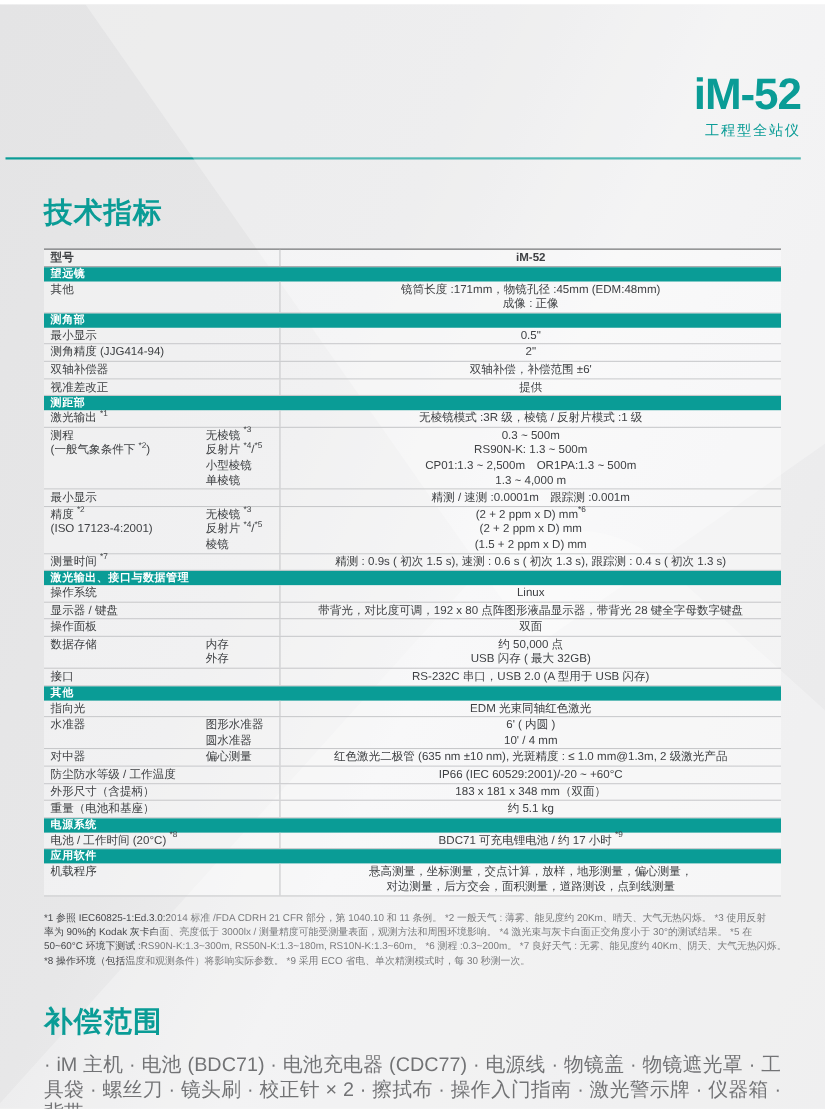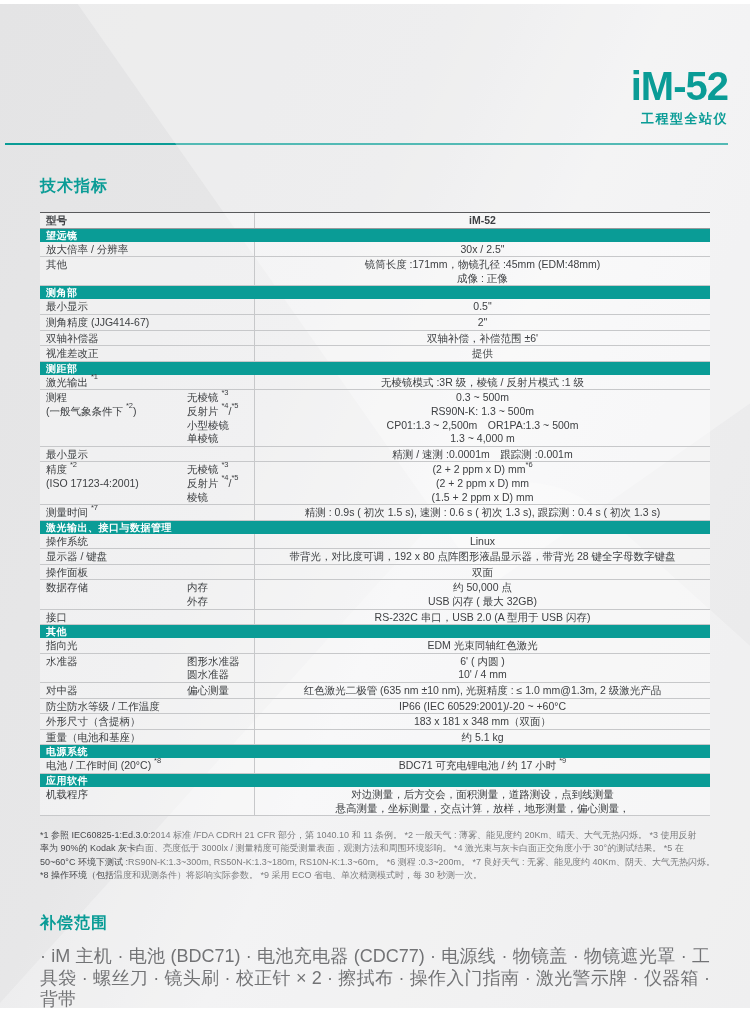--- a/index.html
+++ b/index.html
@@ -8,24 +8,24 @@
   .page { position:absolute; top:4px; left:0; width:750px; height:1004px;
     background:linear-gradient(115deg,#e4e4e5 0%,#e7e7e8 38%,#efeff0 55%,#e9e9ea 100%);
     overflow:hidden; color:var(--text,#3e4043); }
   .sweep-a { position:absolute; top:-420px; right:-320px; width:900px; height:820px;
     background:rgba(255,255,255,0.30); transform:rotate(-35deg); }
   .sweep-b { position:absolute; bottom:-540px; right:-260px; width:980px; height:900px;
     background:rgba(255,255,255,0.28); transform:rotate(-48deg); border-radius:120px; }
   .header { position:relative; padding:62px 22px 0 0; text-align:right; }
   .product-title { color:var(--accent,#0a9c96); font-size:40px; font-weight:bold;
     line-height:1; letter-spacing:-1px; }
-  .product-subtitle { color:var(--accent,#0a9c96); font-size:13px; font-weight:bold;
+  .product-subtitle { color:var(--accent,#0a9c96); font-size:13px; font-weight:normal;
     letter-spacing:1.5px; margin-top:4px;padding-left:39px; }
   .header-rule { height:2px; background:var(--accent,#0a9c96); margin:15px 22px 0 5px; }
-  .section-heading { color:var(--accent,#0a9c96); font-size:16px; font-weight:bold;
+  .section-heading { color:var(--accent,#0a9c96); font-size:26px; font-weight:bold;
     letter-spacing:1px; margin:31px 0 0 40px; position:relative; }
   .spec-table { position:relative; margin:15px 40px 0 40px; width:670px;
     border-top:1px solid var(--border-dark,#595a5c); font-size:10.5px; }
   .s-bar { background:var(--accent,#0a9c96); color:#fff; font-weight:bold;
     font-size:10px; height:13px; line-height:13px; padding-left:6px; letter-spacing:0.5px; }
   .s-row { display:flex; border-bottom:1px solid var(--border-light,#c7c8ca);
     background:rgba(255,255,255,0.42); }
   .s-row.model { border-bottom-color:#9a9b9d; font-weight:bold; }
   .s-left { width:214px; display:flex; padding:1px 0 0 0; }
   .s-main { padding-left:6px; flex:1; }
@@ -64,30 +64,20 @@
           </div>
         </div>
         <div class="s-right">
           <div class="ln">iM-52</div>
         </div>
       </div>
       <div class="s-bar">望远镜</div>
       <div class="s-row">
         <div class="s-left">
           <div class="s-main">
-            <div class="ln">放大倍率 / 分辨率</div>
-          </div>
-        </div>
-        <div class="s-right">
-          <div class="ln">30x / 2.5"</div>
-        </div>
-      </div>
-      <div class="s-row">
-        <div class="s-left">
-          <div class="s-main">
             <div class="ln">其他</div>
           </div>
         </div>
         <div class="s-right">
           <div class="ln">镜筒长度 :171mm，物镜孔径 :45mm (EDM:48mm)</div>
           <div class="ln">成像 : 正像</div>
         </div>
       </div>
       <div class="s-bar">测角部</div>
       <div class="s-row">
@@ -96,21 +86,21 @@
             <div class="ln">最小显示</div>
           </div>
         </div>
         <div class="s-right">
           <div class="ln">0.5"</div>
         </div>
       </div>
       <div class="s-row">
         <div class="s-left">
           <div class="s-main">
-            <div class="ln">测角精度 (JJG414-67)</div>
+            <div class="ln">测角精度 (JJG414-94)</div>
           </div>
         </div>
         <div class="s-right">
           <div class="ln">2"</div>
         </div>
       </div>
       <div class="s-row">
         <div class="s-left">
           <div class="s-main">
             <div class="ln">双轴补偿器</div>
@@ -336,22 +326,22 @@
         </div>
       </div>
       <div class="s-bar">应用软件</div>
       <div class="s-row">
         <div class="s-left">
           <div class="s-main">
             <div class="ln">机载程序</div>
           </div>
         </div>
         <div class="s-right">
+          <div class="ln">悬高测量，坐标测量，交点计算，放样，地形测量，偏心测量，</div>
           <div class="ln">对边测量，后方交会，面积测量，道路测设，点到线测量</div>
-          <div class="ln">悬高测量，坐标测量，交点计算，放样，地形测量，偏心测量，</div>
         </div>
       </div>
     </div>
 
   <div class="footnotes" id="footnotes">
       <div class="fline">*1 参照 IEC60825-1:Ed.3.0:2014 标准 /FDA CDRH 21 CFR 部分，第 1040.10 和 11 条例。 *2 一般天气 : 薄雾、能见度约 20Km、晴天、大气无热闪烁。 *3 使用反射</div>
       <div class="fline">率为 90%的 Kodak 灰卡白面、亮度低于 3000lx / 测量精度可能受测量表面，观测方法和周围环境影响。 *4 激光束与灰卡白面正交角度小于 30°的测试结果。 *5 在</div>
       <div class="fline">50~60°C 环境下测试 :RS90N-K:1.3~300m, RS50N-K:1.3~180m, RS10N-K:1.3~60m。 *6 测程 :0.3~200m。 *7 良好天气 : 无雾、能见度约 40Km、阴天、大气无热闪烁。</div>
       <div class="fline">*8 操作环境（包括温度和观测条件）将影响实际参数。 *9 采用 ECO 省电、单次精测模式时，每 30 秒测一次。</div>
     </div>

